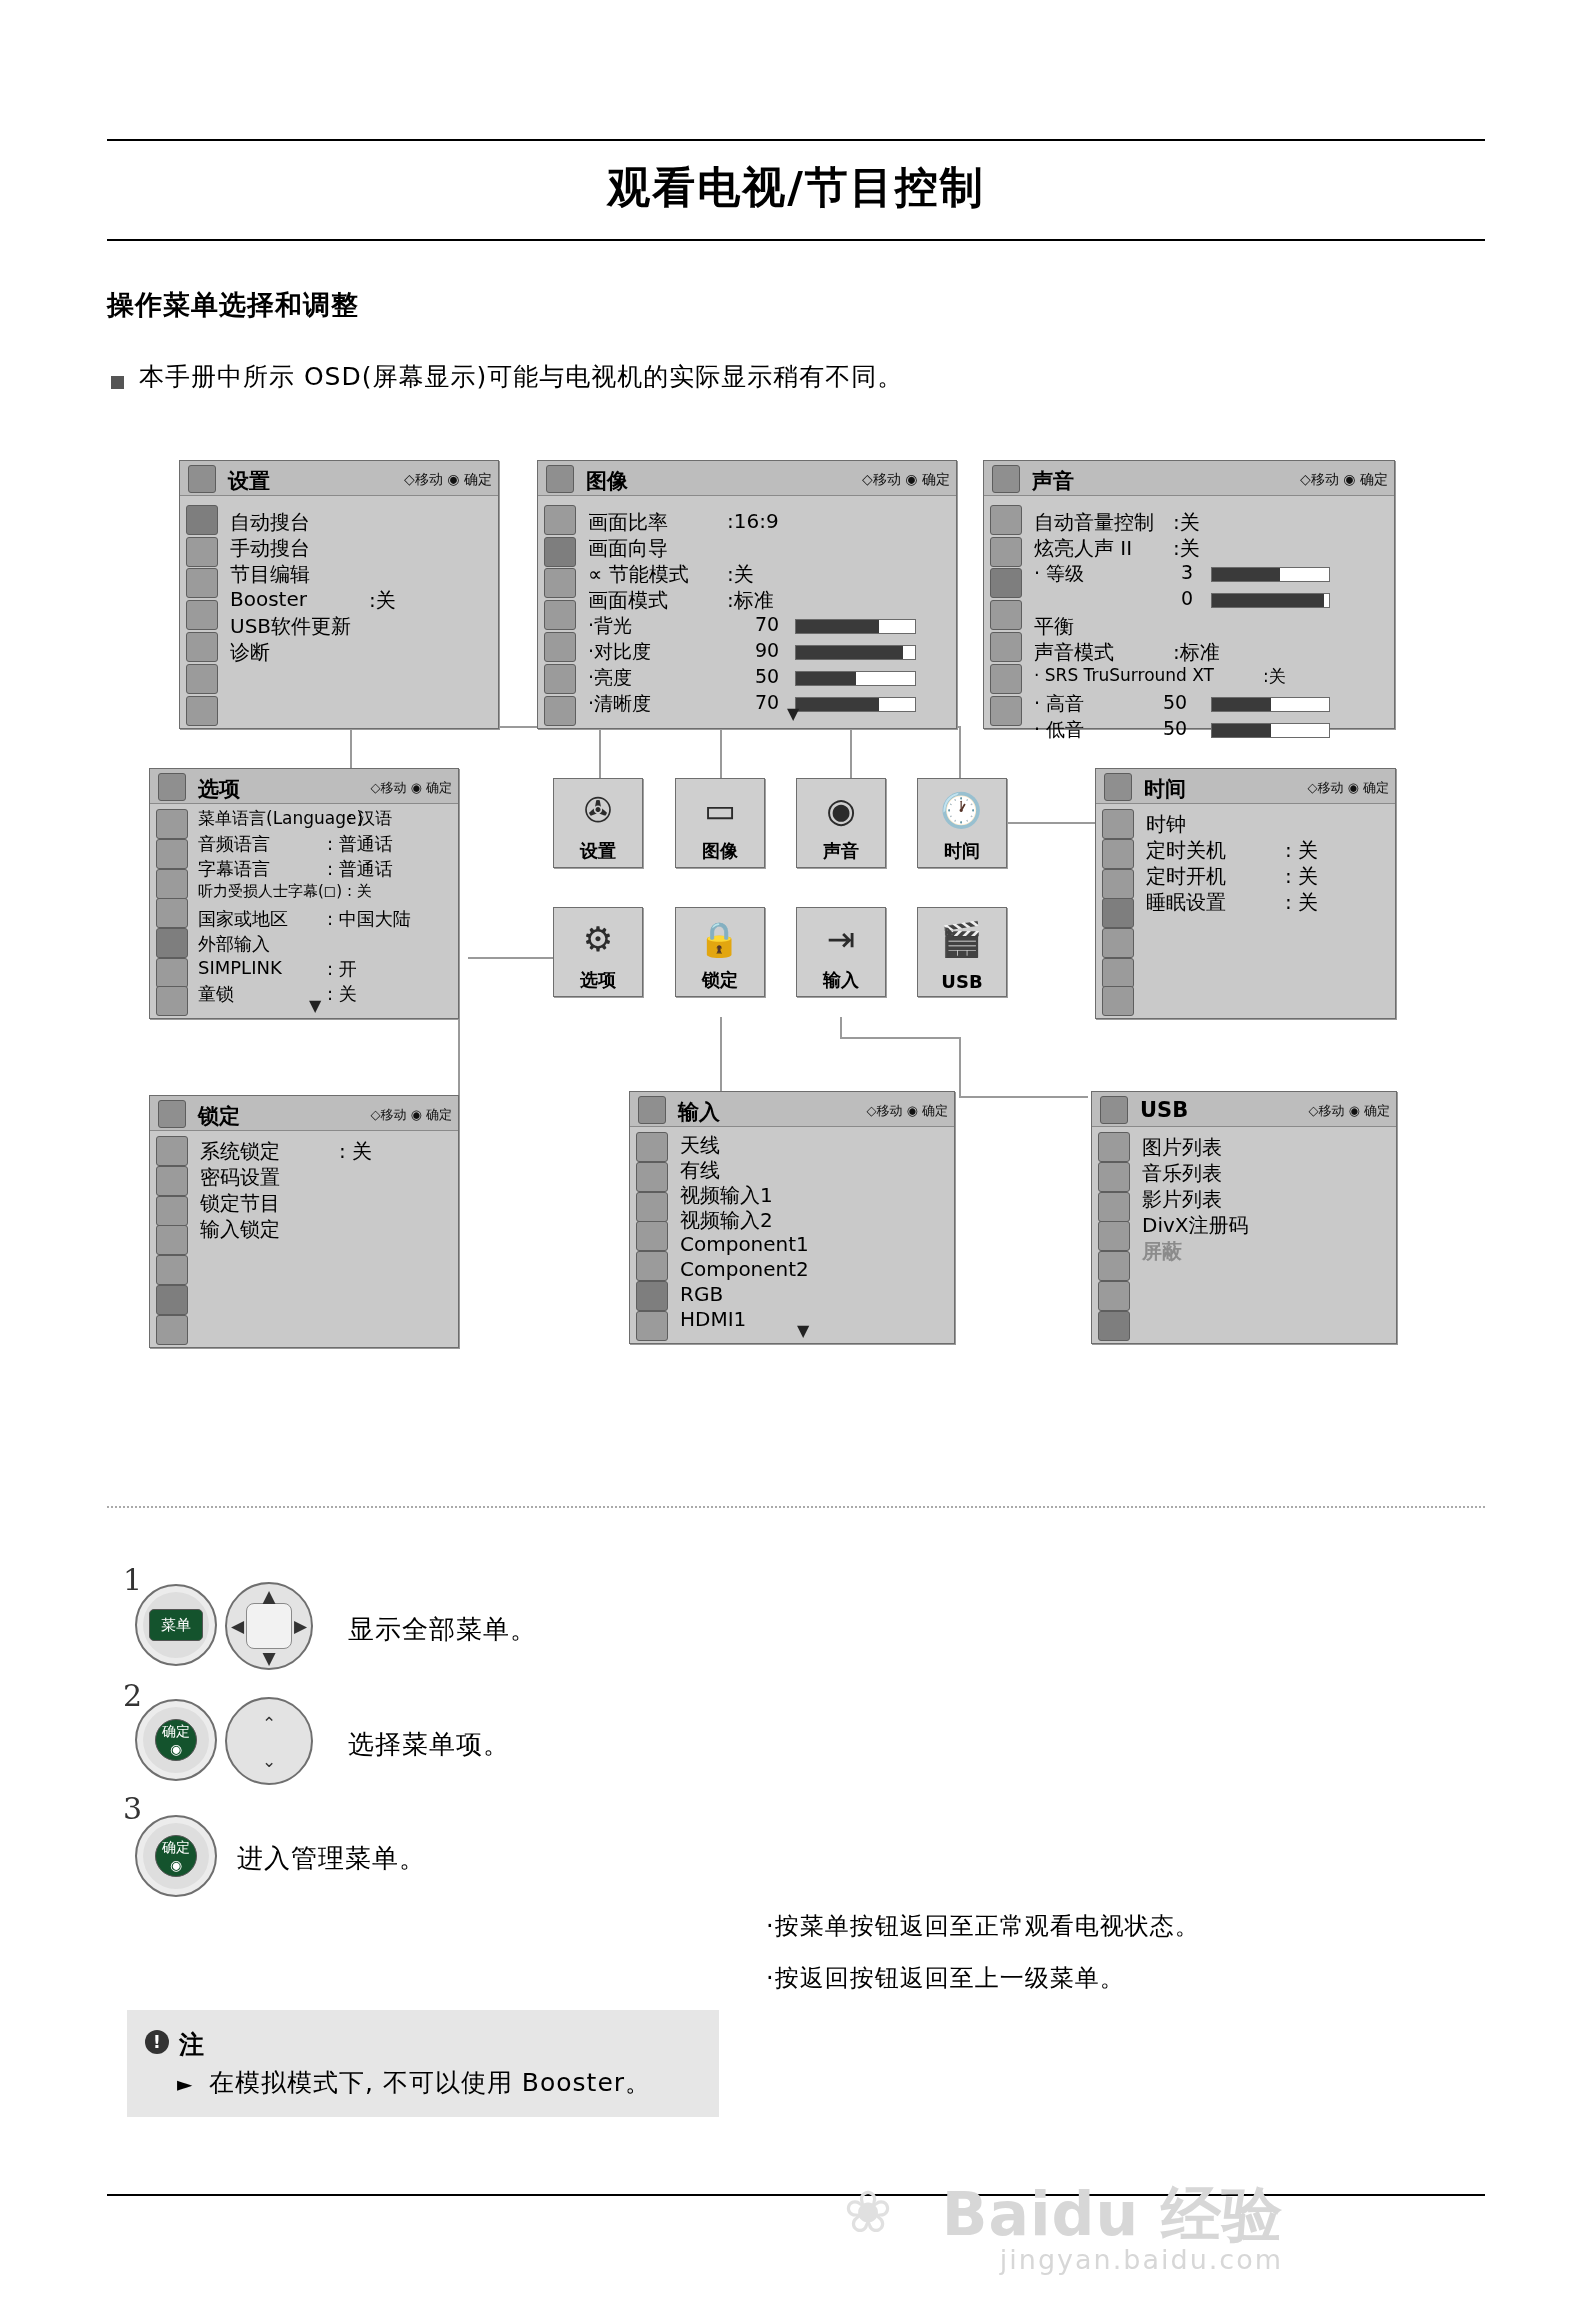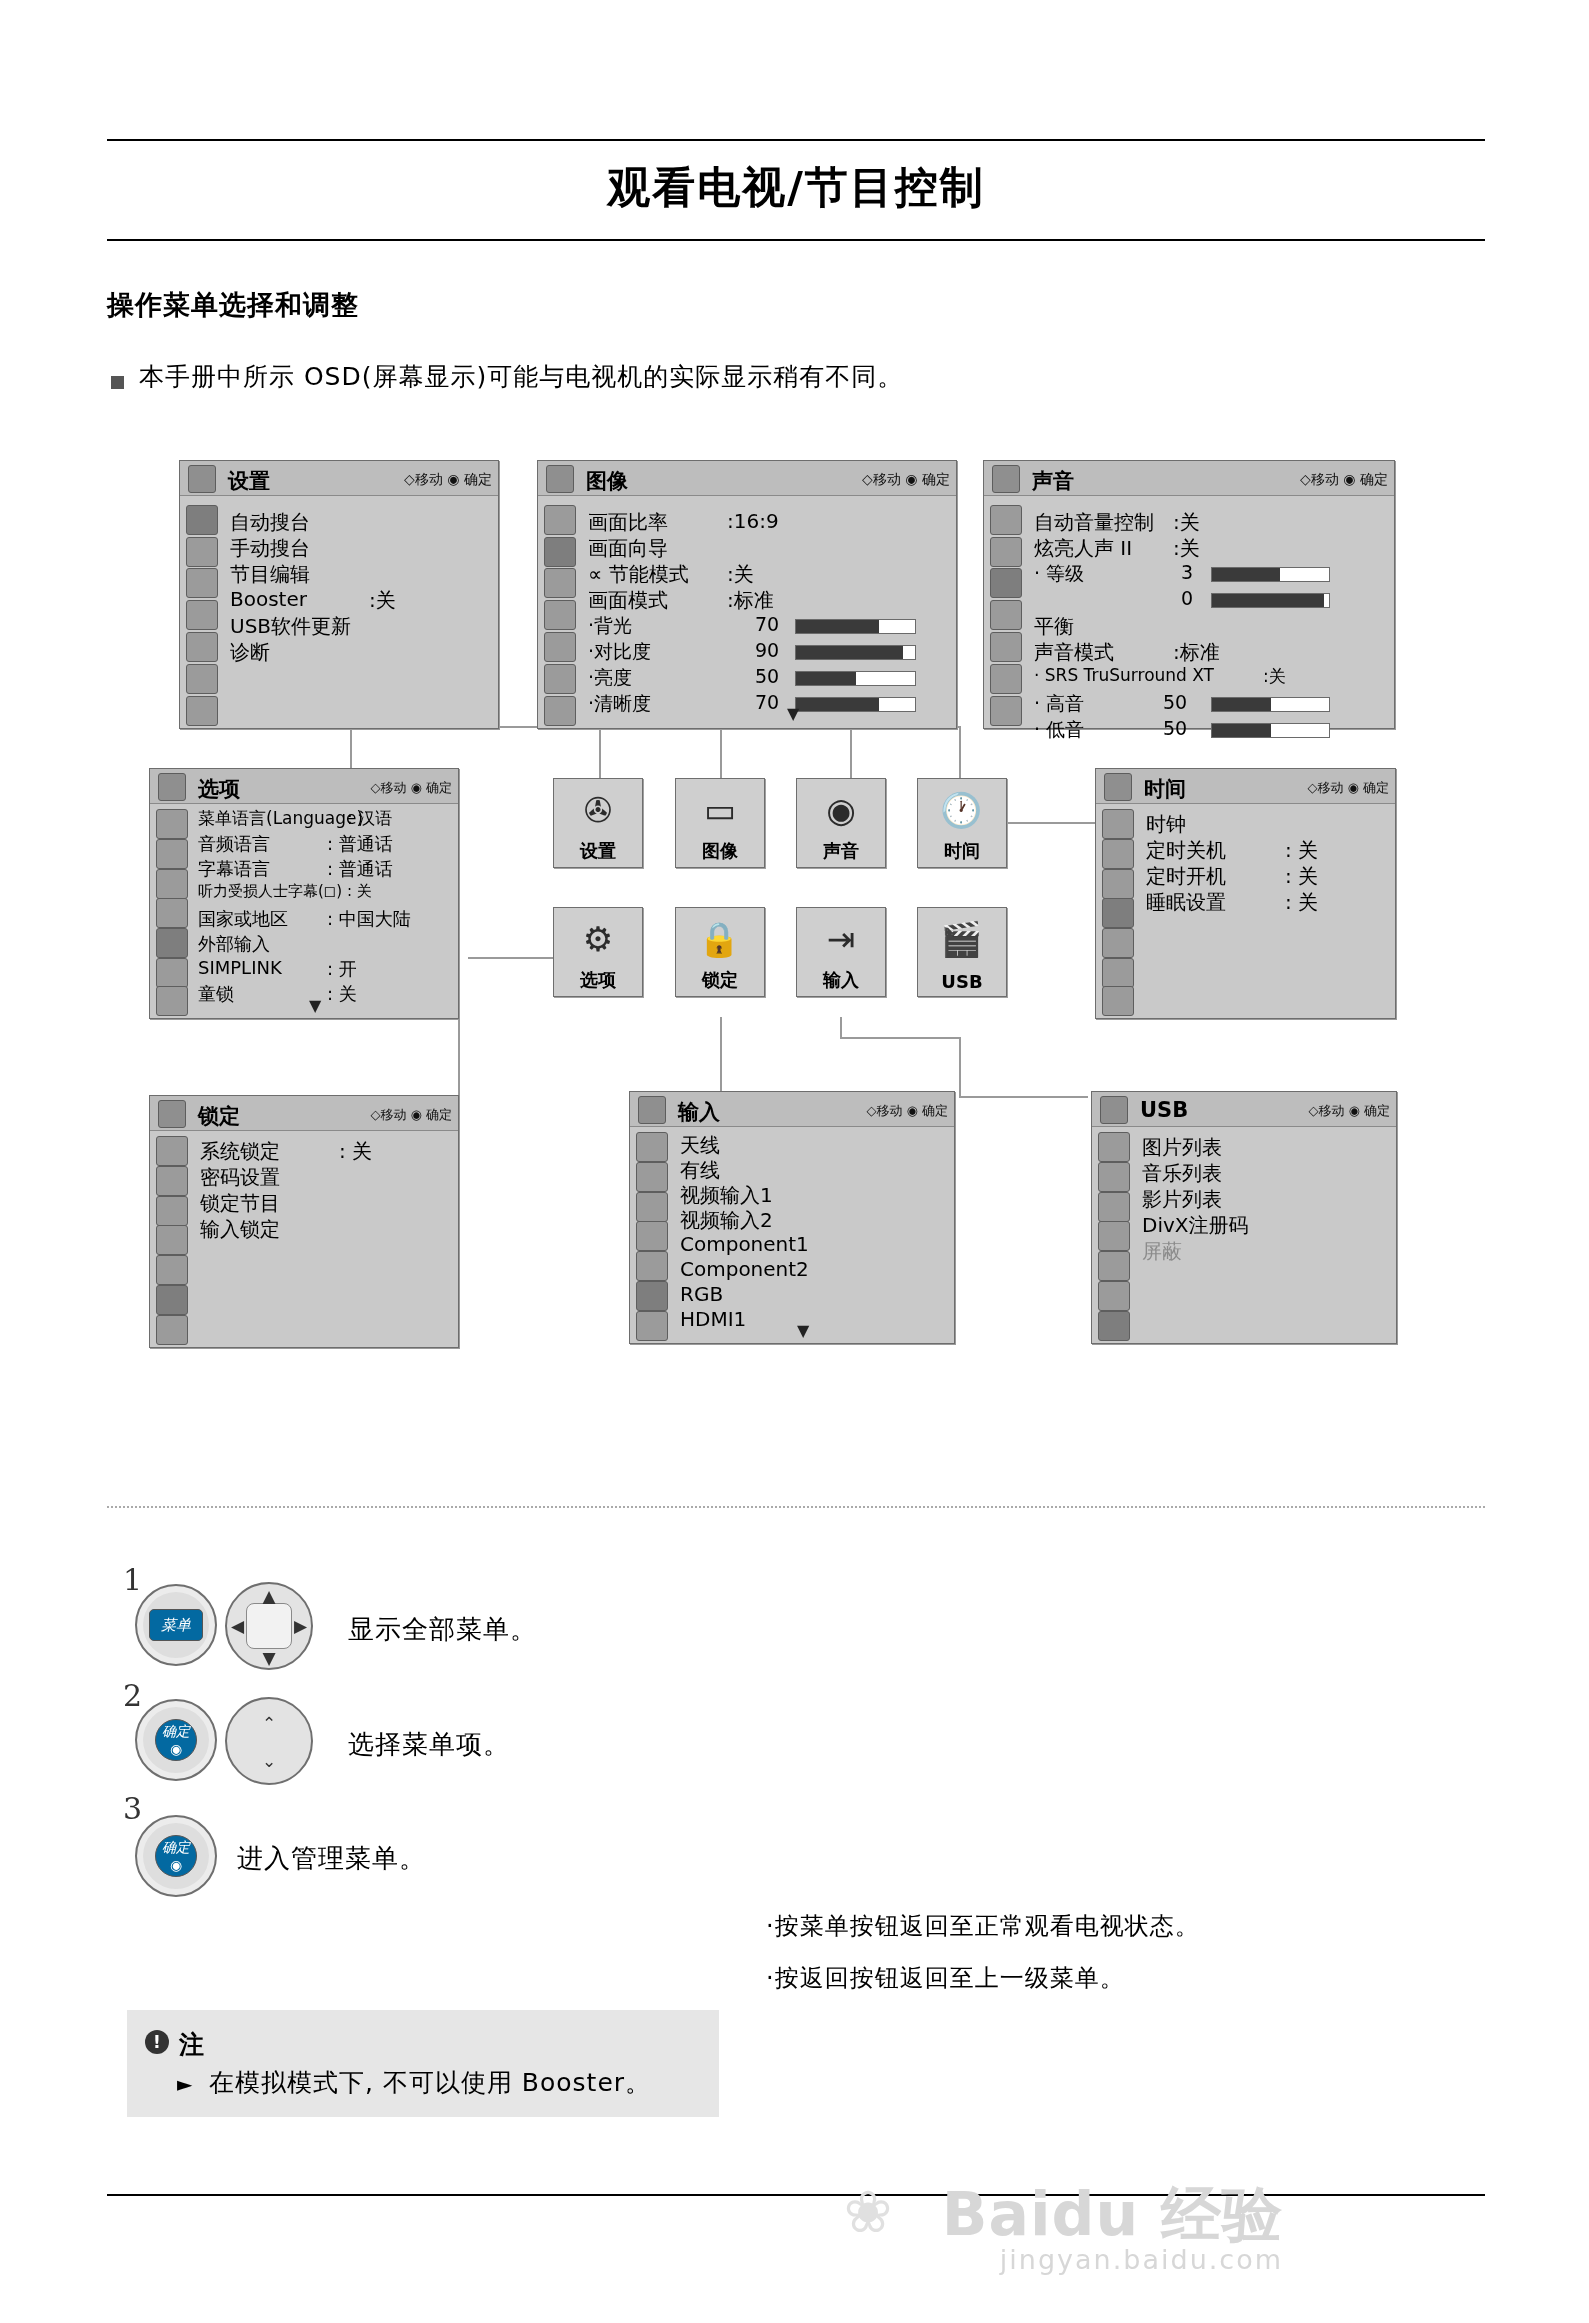--- a/index.html
+++ b/index.html
@@ -26,39 +26,39 @@
   .railcell.sel{background:#7e7e7e;}
   .rows{position:absolute;left:50px;top:48px;right:6px;}
   .row{position:relative;height:26px;font-size:20px;white-space:nowrap;}
   .row .k{position:absolute;left:0;top:0;}
   .row .v{position:absolute;left:139px;top:0;}
   .row .v2{position:absolute;left:167px;top:0;}
   .row.sub{font-size:19px;}
   .bar-meter{position:absolute;top:6px;height:13px;background:#fff;border:1px solid #6a6a6a;}
   .bar-meter i{display:block;height:100%;background:#3a3a3a;}
   .dnarrow{position:absolute;font-size:16px;color:#222;}
-  .shade{color:#8b8b8b;}
+  .shade{color:#8b8b8b;font-weight:bold;}
 
   
   .iconbtn{position:absolute;width:88px;height:88px;background:#cfcfcf;border:1px solid #6e6e6e;box-shadow:1px 1px 0 #a0a0a0;}
   .iconbtn .glyph{position:absolute;left:0;top:4px;width:88px;height:54px;display:flex;align-items:center;justify-content:center;font-size:34px;color:#2b2b2b;}
   .iconbtn .lbl{position:absolute;left:0;bottom:4px;width:88px;text-align:center;font-size:18px;font-weight:bold;}
 
   
   .ln{position:absolute;background:#9a9a9a;}
   .lnh{height:2px;}
   .lnv{width:2px;}
 
   
   .dotted{position:absolute;left:107px;top:1506px;width:1378px;border-top:2px dotted #aaa;}
 
   
   .stepnum{position:absolute;font-size:30px;color:#333;font-family:"DejaVu Serif","Liberation Serif",serif;}
   .rc-btn{position:absolute;width:78px;height:78px;border-radius:50%;background:#dedede;border:2px solid #6f6f6f;box-shadow:inset 0 0 0 6px #ececec;}
-  .rc-btn .cap{position:absolute;left:50%;top:50%;transform:translate(-50%,-50%);width:52px;height:30px;border-radius:5px;background:#0369a1;border:1px solid #555;color:#fff;font-size:15px;display:flex;align-items:center;justify-content:center;font-style:italic;}
+  .rc-btn .cap{position:absolute;left:50%;top:50%;transform:translate(-50%,-50%);width:52px;height:30px;border-radius:5px;background:#14532d;border:1px solid #555;color:#fff;font-size:15px;display:flex;align-items:center;justify-content:center;}
   .rc-btn .cap.round{width:40px;height:40px;border-radius:50%;flex-direction:column;font-size:14px;}
   .rc-pad{position:absolute;width:84px;height:84px;border-radius:50%;background:#e3e3e3;border:2px solid #6f6f6f;}
   .rc-pad .inner{position:absolute;left:50%;top:50%;transform:translate(-50%,-50%);width:44px;height:44px;border-radius:8px;background:#f2f2f2;border:1px solid #8a8a8a;}
   .rc-pad .ar{position:absolute;font-size:17px;color:#333;}
   .rc-pad .up{left:50%;top:2px;transform:translateX(-50%);}
   .rc-pad .dn{left:50%;bottom:0;transform:translateX(-50%);}
   .rc-pad .lf{left:4px;top:50%;transform:translateY(-50%);}
   .rc-pad .rt{right:4px;top:50%;transform:translateY(-50%);}
   .steptxt{position:absolute;font-size:26px;letter-spacing:1px;}
 

